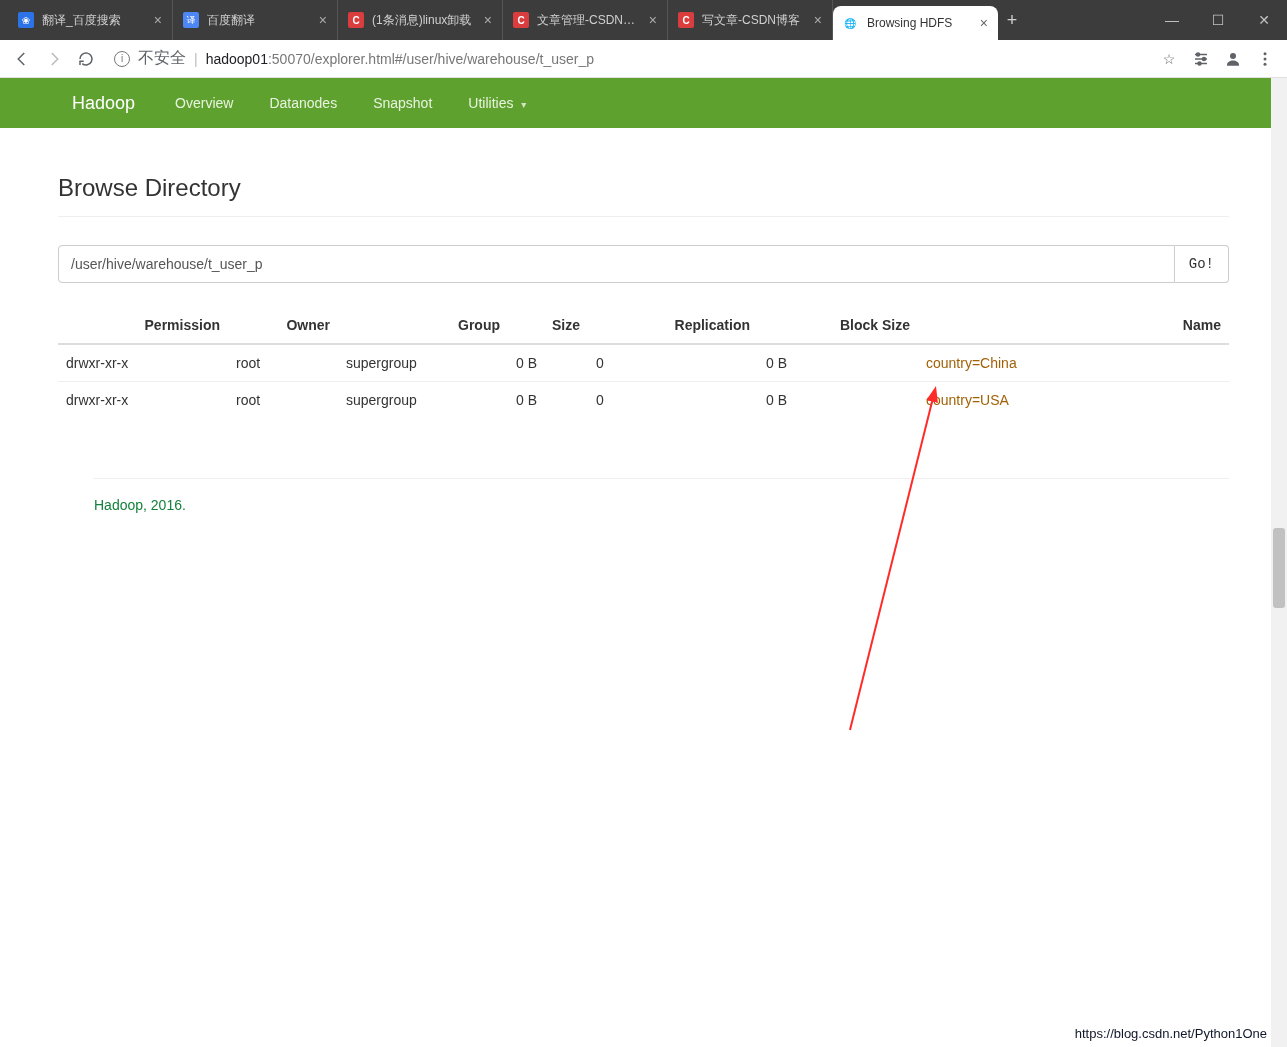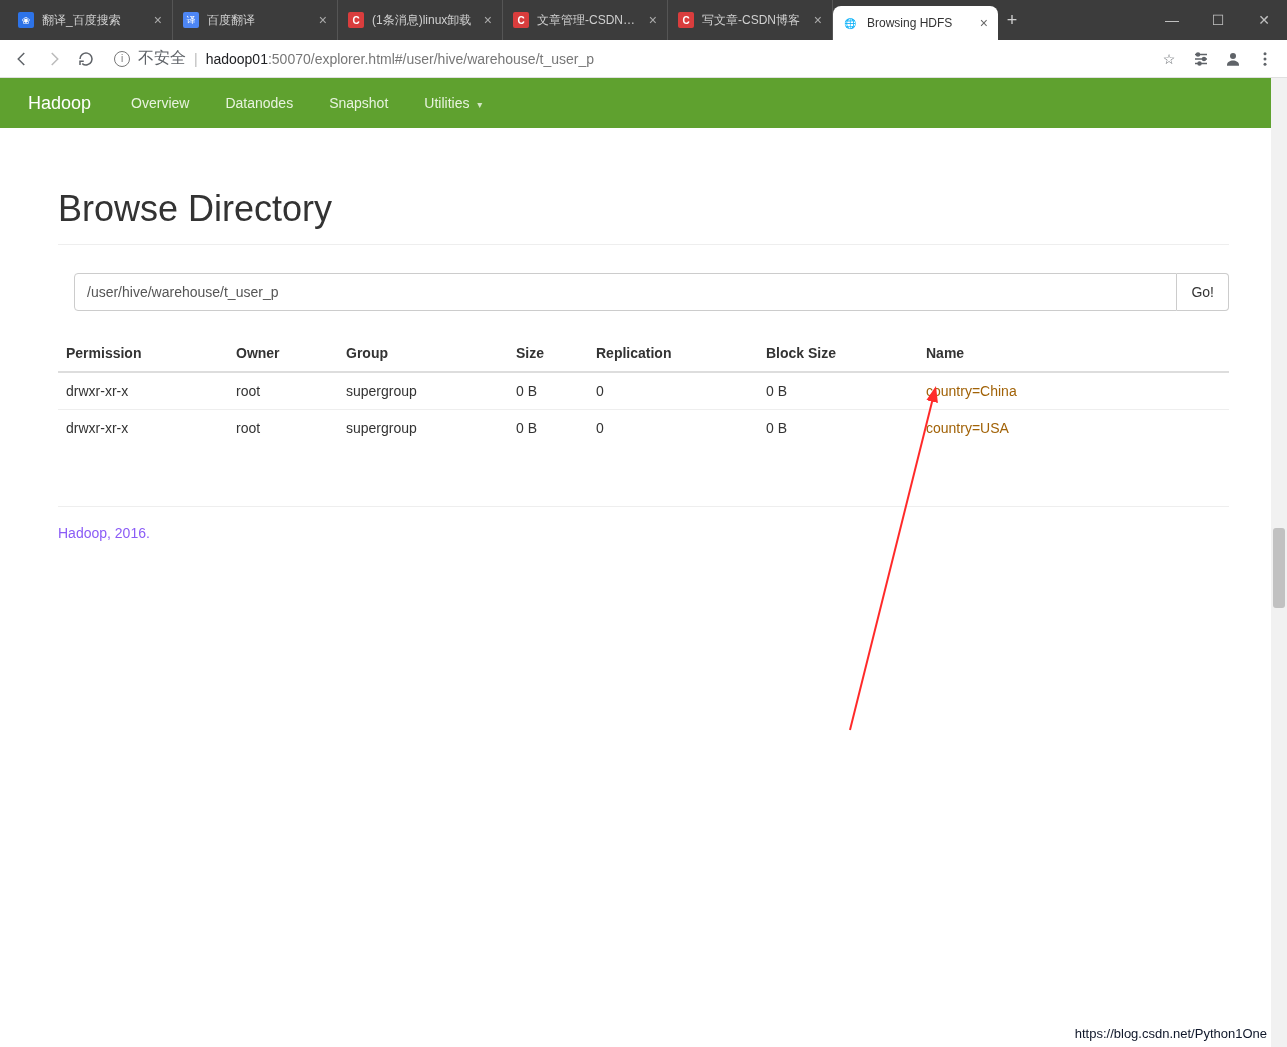--- a/index.html
+++ b/index.html
@@ -125,86 +125,88 @@
       display: flex;
       align-items: center;
       padding: 0 28px;
       gap: 8px;
     }
     .brand {
       color: #fff;
       font-size: 18px;
       font-weight: 500;
       margin-right: 18px;
+      margin-left: 44px;
     }
     .nav-item {
       color: #e8f3df;
       padding: 15px 14px;
       font-size: 14px;
       cursor: pointer;
     }
     .nav-caret { font-size: 10px; margin-left:4px; opacity:.85;}
     .page-content {
       padding: 28px 58px;
     }
     .page-title {
-      font-size: 36px;
+      font-size: 24px;
       font-weight: 500;
       color: #333;
-      margin-top: 32px;
+      margin-top: 18px;
       margin-bottom: 14px;
     }
     .hr { border: none; border-top: 1px solid #eee; margin: 10px 0 28px; }
     .input-row {
       display: flex;
       margin-bottom: 24px;
     }
     .path-input {
       flex: 1;
       border: 1px solid #ccc;
       border-radius: 4px 0 0 4px;
       padding: 8px 12px;
       font-size: 14px;
       color: #555;
       height: 38px;
-      margin-left: 16px;
     }
     .go-btn {
       border: 1px solid #ccc;
       border-left: none;
       background: #fff;
       color: #333;
       height: 38px;
       padding: 0 14px;
       border-radius: 0 4px 4px 0;
       cursor: pointer;
       font-size: 14px;
+      font-family: Liberation Mono, monospace;
     }
     table.dir-table {
       width: 100%;
       border-collapse: collapse;
       font-size: 14px;
       color: #333;
     }
     .dir-table th {
-      text-align: left;
+      text-align: right;
       font-weight: 700;
       padding: 10px 8px;
       border-bottom: 2px solid #ddd;
     }
     .dir-table td {
       padding: 10px 8px;
       border-top: 1px solid #eee;
     }
     .dir-table a { color: #a16207; text-decoration: none; }
     .footer {
       margin-top: 60px;
       padding-top: 18px;
       border-top: 1px solid #eee;
-      color: #8b5cf6;
+      color: #15803d;
+      margin-left: 36px;
     }
     .arrow-overlay {
       position: absolute;
       pointer-events: none;
     }
     .watermark {
       position: absolute;
       bottom: 6px; right: 20px;
       color: #0f172a; font-size: 13px;
     }

